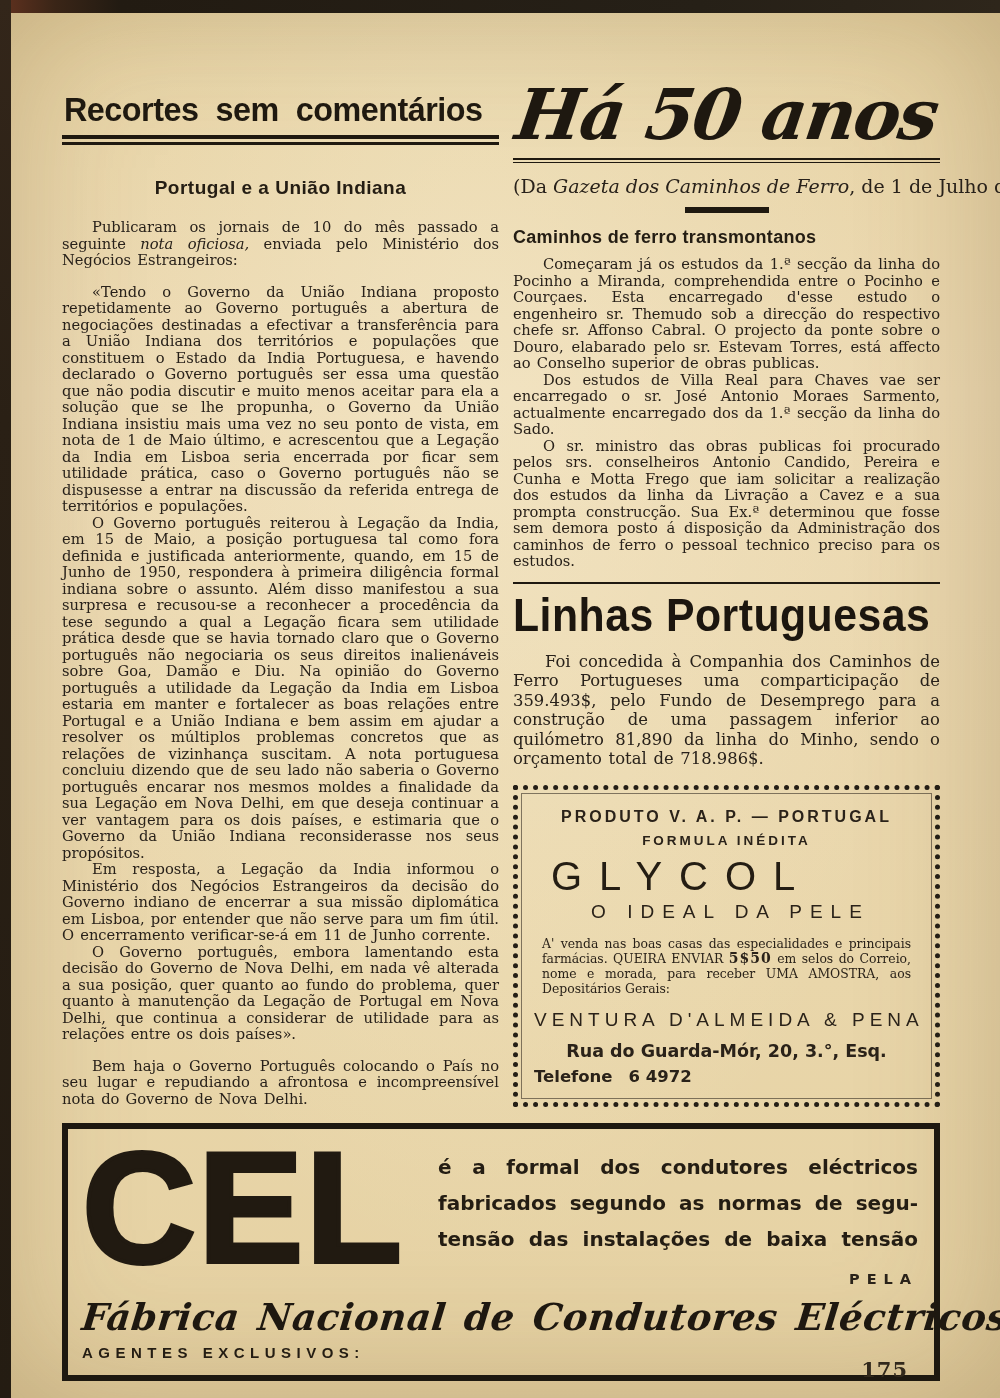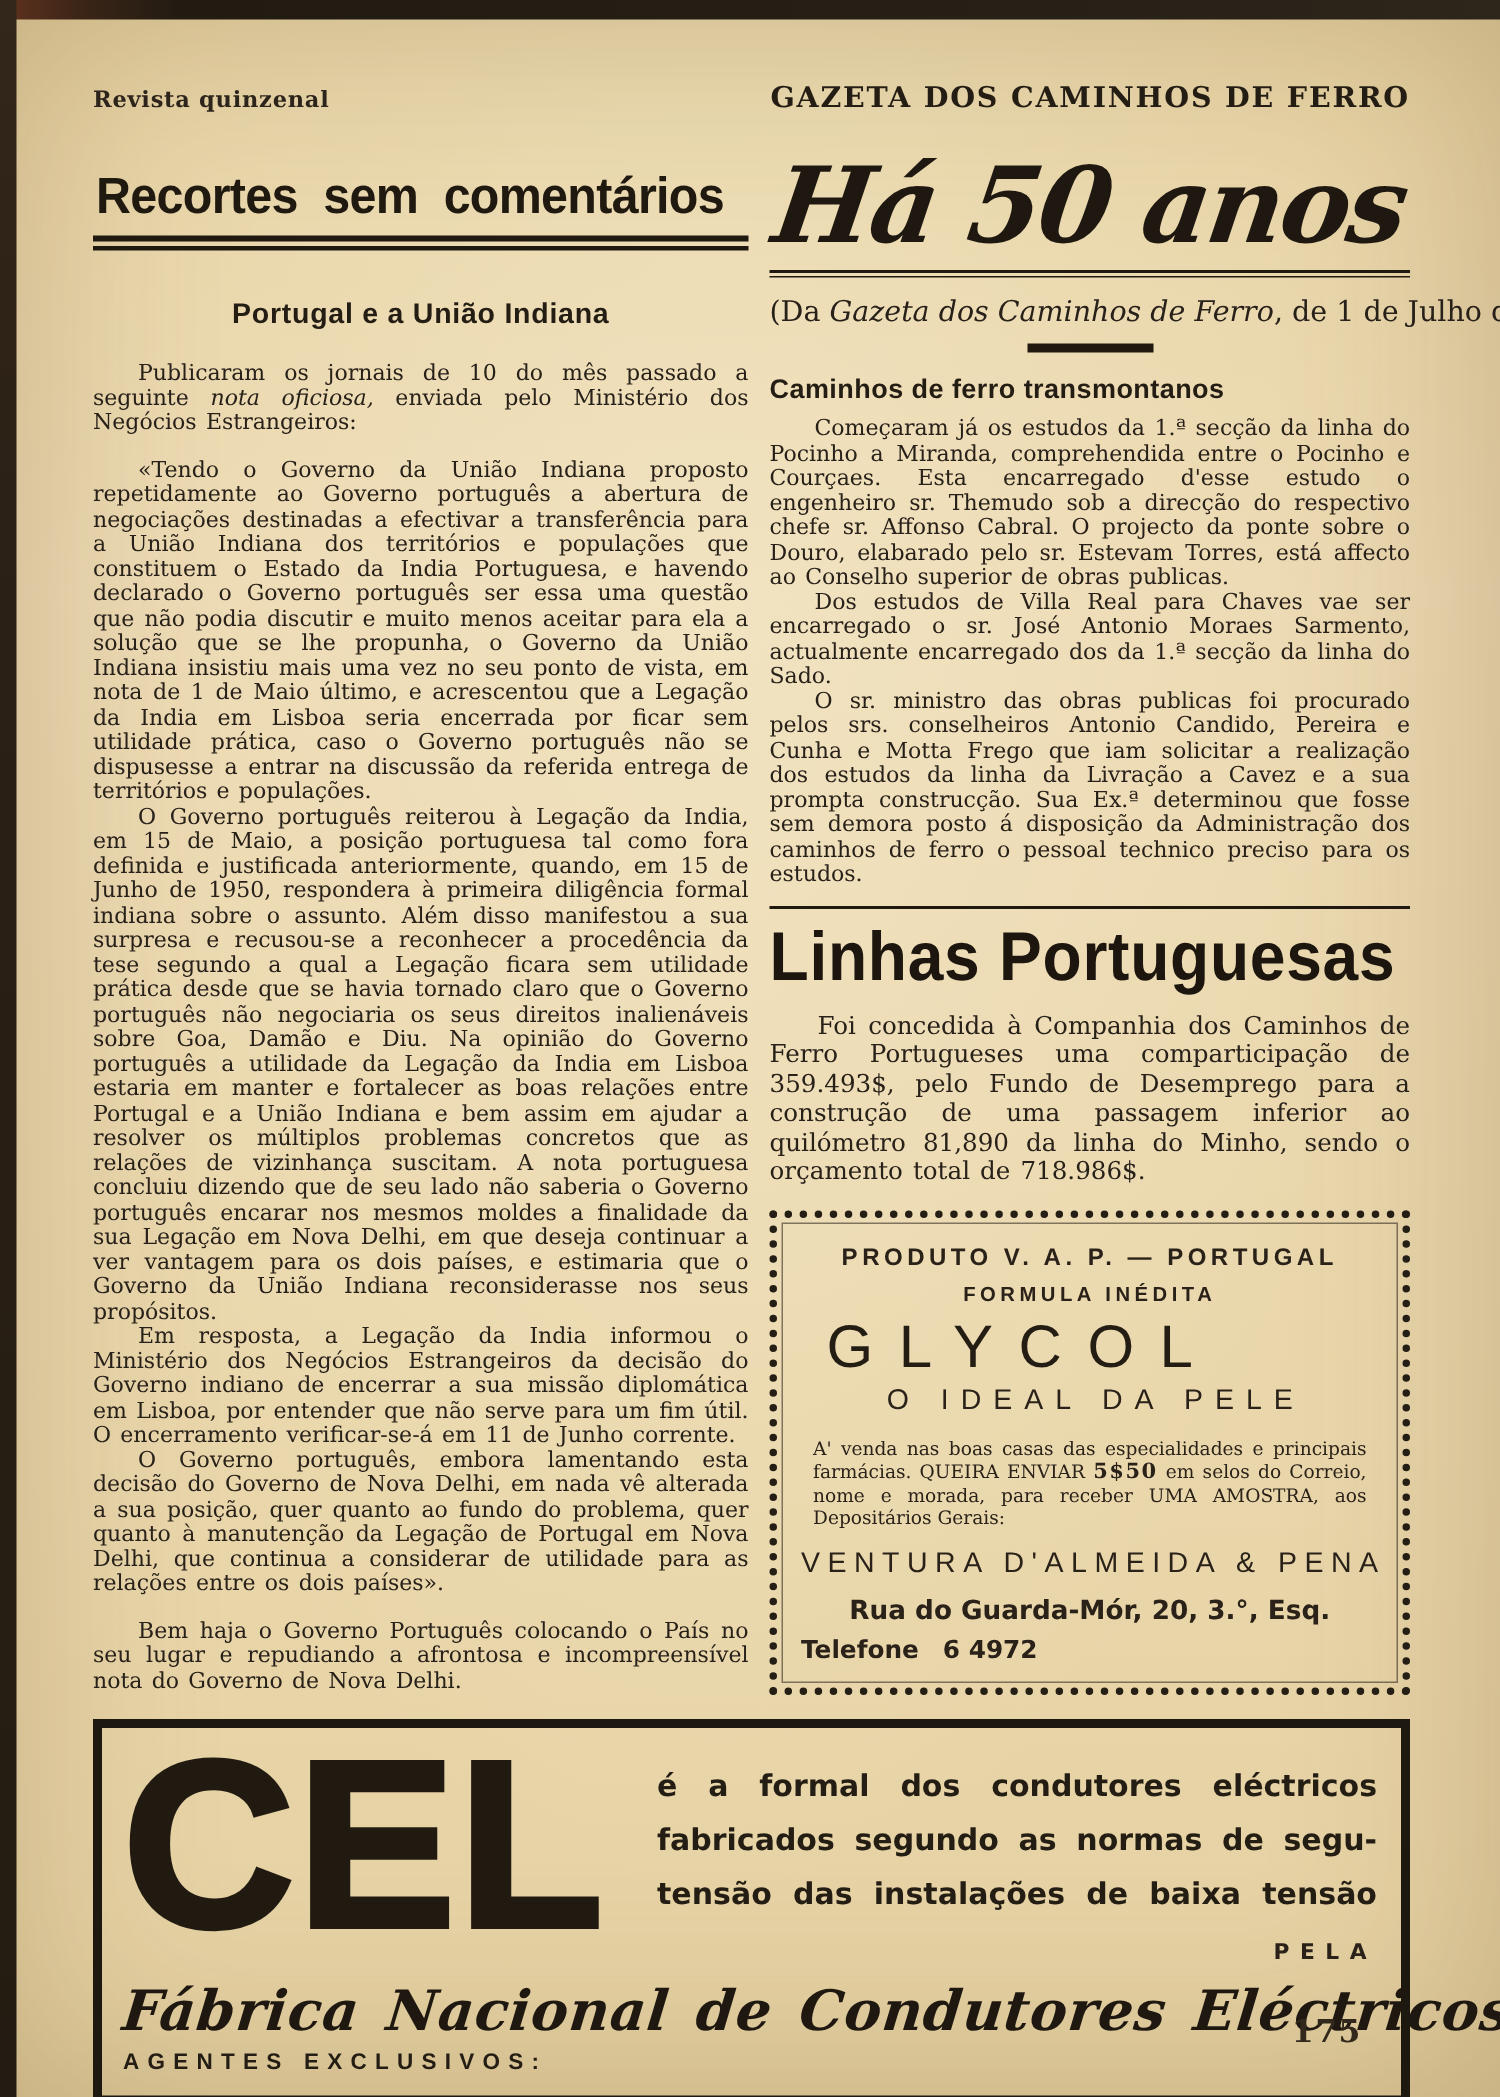--- a/index.html
+++ b/index.html
@@ -104,35 +104,31 @@
   .cel-pela{text-align:right;font-family:"DejaVu Sans",sans-serif;font-weight:bold;font-size:14.5px;letter-spacing:7px;margin-top:14px;}
   .cel-factory{
     font-family:"DejaVu Serif",serif;font-style:italic;font-weight:bold;font-size:37px;line-height:1.1;
     transform:skewX(-6deg);white-space:nowrap;text-align:center;margin:10px 0 6px;color:#1e1810;
     word-spacing:5px;letter-spacing:.5px;
   }
   .cel-row3{display:flex;justify-content:space-between;align-items:flex-end;margin-top:6px;}
   .cel-left3{width:58%;}
   .cel-agents{font-family:"Liberation Sans",sans-serif;font-weight:bold;font-size:15px;letter-spacing:5.5px;color:#241d13;}
 
-  .page-number{position:absolute;right:92px;bottom:32px;font-family:"DejaVu Serif",serif;font-weight:bold;font-size:21px;letter-spacing:1px;color:#32291c;}
+  .page-number{position:absolute;right:92px;bottom:16px;font-family:"DejaVu Serif",serif;font-weight:bold;font-size:21px;letter-spacing:1px;color:#32291c;}
 </style>
 </head>
 <body>
 
 <div class="page">
   <div class="edge-top"></div>
   <div class="edge-left"></div>
 
   <div class="content">
 
-    <div class="masthead">
-      <span class="mast-left">Revista quinzenal</span>
-      <span class="mast-right">GAZETA DOS CAMINHOS DE FERRO</span>
-    </div>
 
     <div class="columns">
 
       <div class="col-left">
         <div class="recortes-title">Recortes sem comentários</div>
         <div class="rule-double"></div>
         <div class="article-title">Portugal e a União Indiana</div>
 
         <p class="body"><span>Publicaram os jornais de 10 do mês passado a seguinte </span><i>nota oficiosa,</i><span> enviada pelo Ministério dos Negócios Estrangeiros:</span></p>
         <p class="body gap">«Tendo o Governo da União Indiana proposto repetidamente ao Governo português a abertura de negociações destinadas a efectivar a transferência para a União Indiana dos territórios e populações que constituem o Estado da India Portuguesa, e havendo declarado o Governo português ser essa uma questão que não podia discutir e muito menos aceitar para ela a solução que se lhe propunha, o Governo da União Indiana insistiu mais uma vez no seu ponto de vista, em nota de 1 de Maio último, e acrescentou que a Legação da India em Lisboa seria encerrada por ficar sem utilidade prática, caso o Governo português não se dispusesse a entrar na discussão da referida entrega de territórios e populações.</p>

